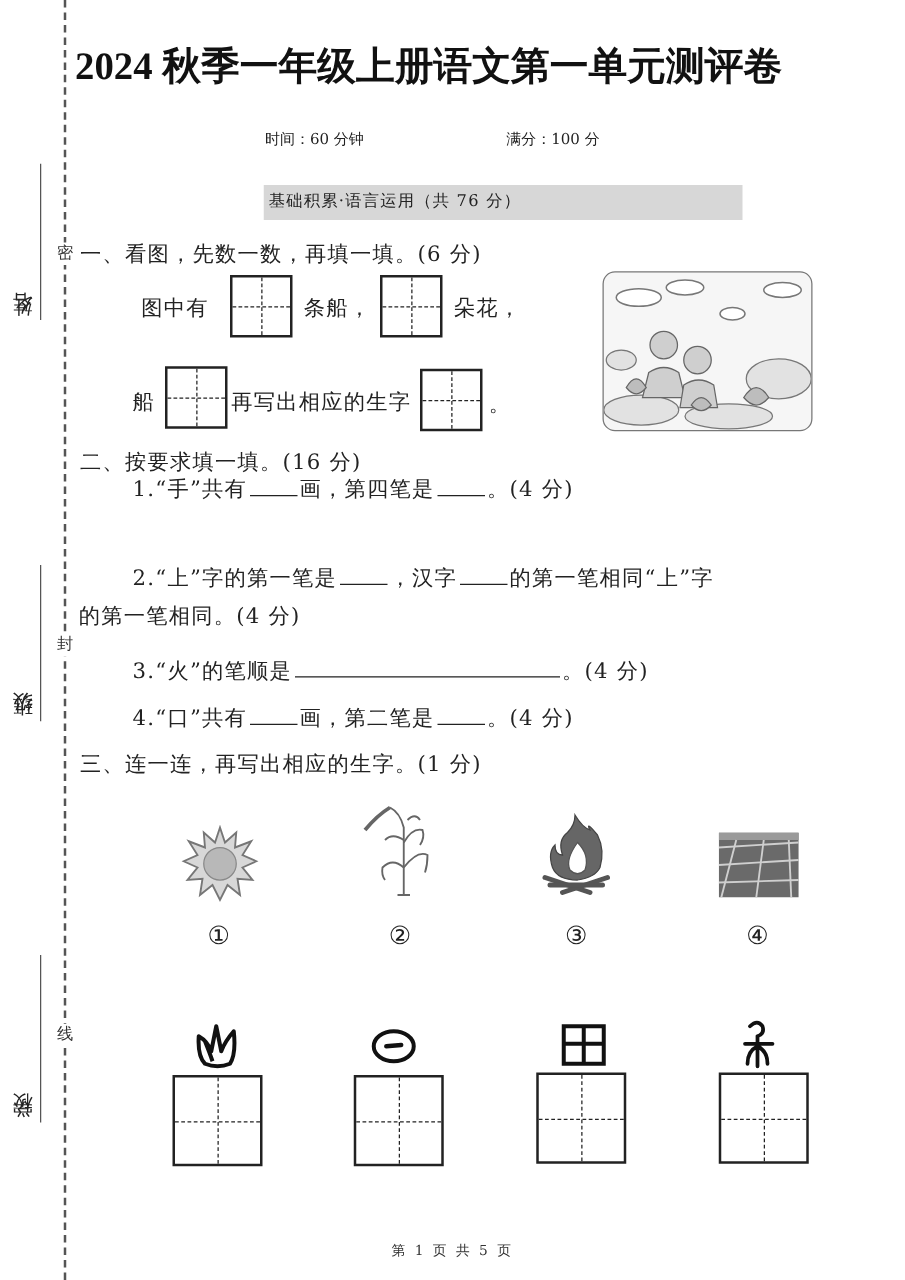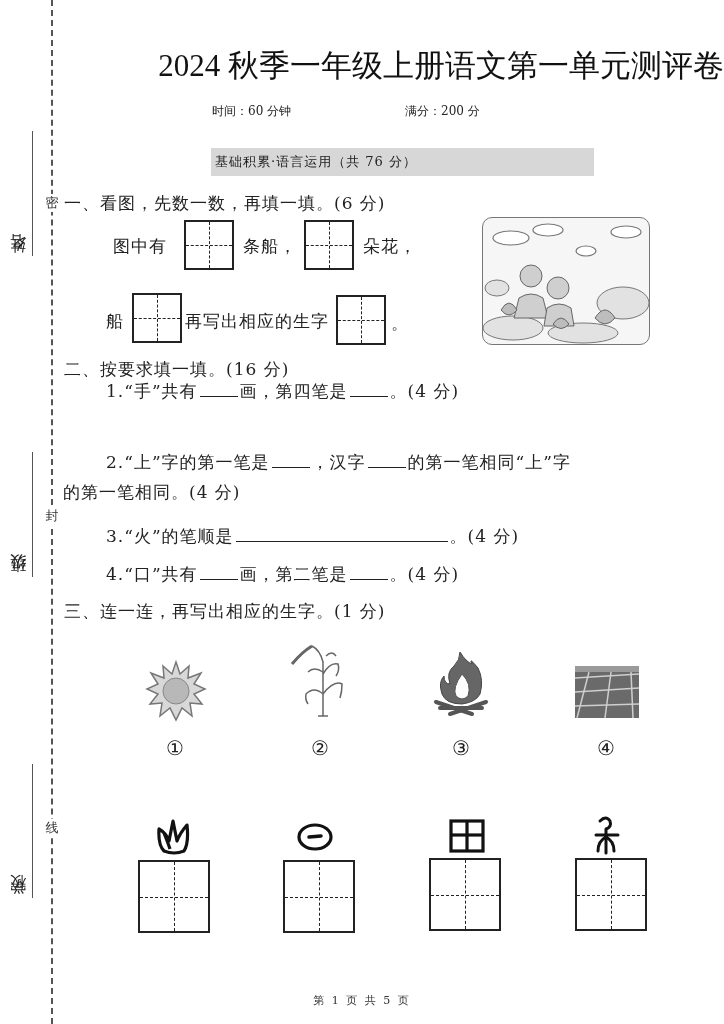--- a/index.html
+++ b/index.html
@@ -7,21 +7,21 @@
     width: 724px; height: 1024px; background: #ffffff; position: relative; overflow: hidden;
     font-family: "DejaVu Serif", "Liberation Serif", serif; color: #1a1a1a;
   }
   .abs { position: absolute; }
   
   .dash-line { position: absolute; left: 51px; top: 0; width: 0; height: 1024px; border-left: 2px dashed #555; }
   .seal-char { position: absolute; left: 43px; width: 18px; background: #fff; font-size: 13px; text-align: center; line-height: 18px; color: #333; }
   .field-line { position: absolute; left: 32px; width: 0; border-left: 1px solid #555; }
   .field-label { position: absolute; left: 8px; font-size: 16px; color: #222; writing-mode: vertical-rl; transform: rotate(180deg); letter-spacing: 4px; }
 
-  .title { position: absolute; left: 60px; width: 664px; top: 45px; text-align: right; font-family: "Liberation Serif", "DejaVu Serif", serif; font-weight: normal; font-size: 31px; letter-spacing: 0px; color: #111; }
+  .title { position: absolute; left: 60px; width: 664px; top: 32px; text-align: left; font-family: "Liberation Serif", "DejaVu Serif", serif; font-weight: bold; font-size: 31px; letter-spacing: 0px; color: #111; }
   .meta { position: absolute; top: 103px; font-size: 12px; color: #222; }
   .section-bar { position: absolute; left: 211px; top: 148px; width: 383px; height: 28px; background: #d7d7d7; font-size: 13px; line-height: 28px; padding-left: 4px; box-sizing: border-box; color: #222; letter-spacing: 1px; }
 
   .q-text { position: absolute; font-size: 17px; color: #222; white-space: nowrap; letter-spacing: 1px; }
   .blank { display: inline-block; border-bottom: 1.5px solid #222; height: 16px; vertical-align: baseline; margin: 0 2px; }
 
   .tian { position: absolute; border: 2px solid #222; box-sizing: border-box; background: #fff; }
   .tian .h { position: absolute; left: 0; right: 0; top: 50%; border-top: 1.5px dashed #222; }
   .tian .v { position: absolute; top: 0; bottom: 0; left: 50%; border-left: 1.5px dashed #222; }
 
@@ -39,21 +39,21 @@
 
 <div class="field-line" style="top:131px;height:125px"></div>
 <div class="field-label" style="top:258px">姓名</div>
 <div class="field-line" style="top:452px;height:125px"></div>
 <div class="field-label" style="top:578px">班级</div>
 <div class="field-line" style="top:764px;height:134px"></div>
 <div class="field-label" style="top:900px">学校</div>
 
 <div class="title">2024 秋季一年级上册语文第一单元测评卷</div>
 <div class="meta" style="left:212px">时间：60 分钟</div>
-<div class="meta" style="left:405px">满分：200 分</div>
+<div class="meta" style="left:405px">满分：100 分</div>
 <div class="section-bar">基础积累·语言运用（共 76 分）</div>
 
 <div class="q-text" style="left:64px;top:192px">一、看图，先数一数，再填一填。(6 分)</div>
 <div class="q-text" style="left:113px;top:235px">图中有</div>
 <div class="tian" style="left:184px;top:220px;width:50px;height:50px">
     <div class="h"></div>
     <div class="v"></div>
   </div>
 <div class="q-text" style="left:243px;top:235px">条船，</div>
 <div class="tian" style="left:304px;top:220px;width:50px;height:50px">

